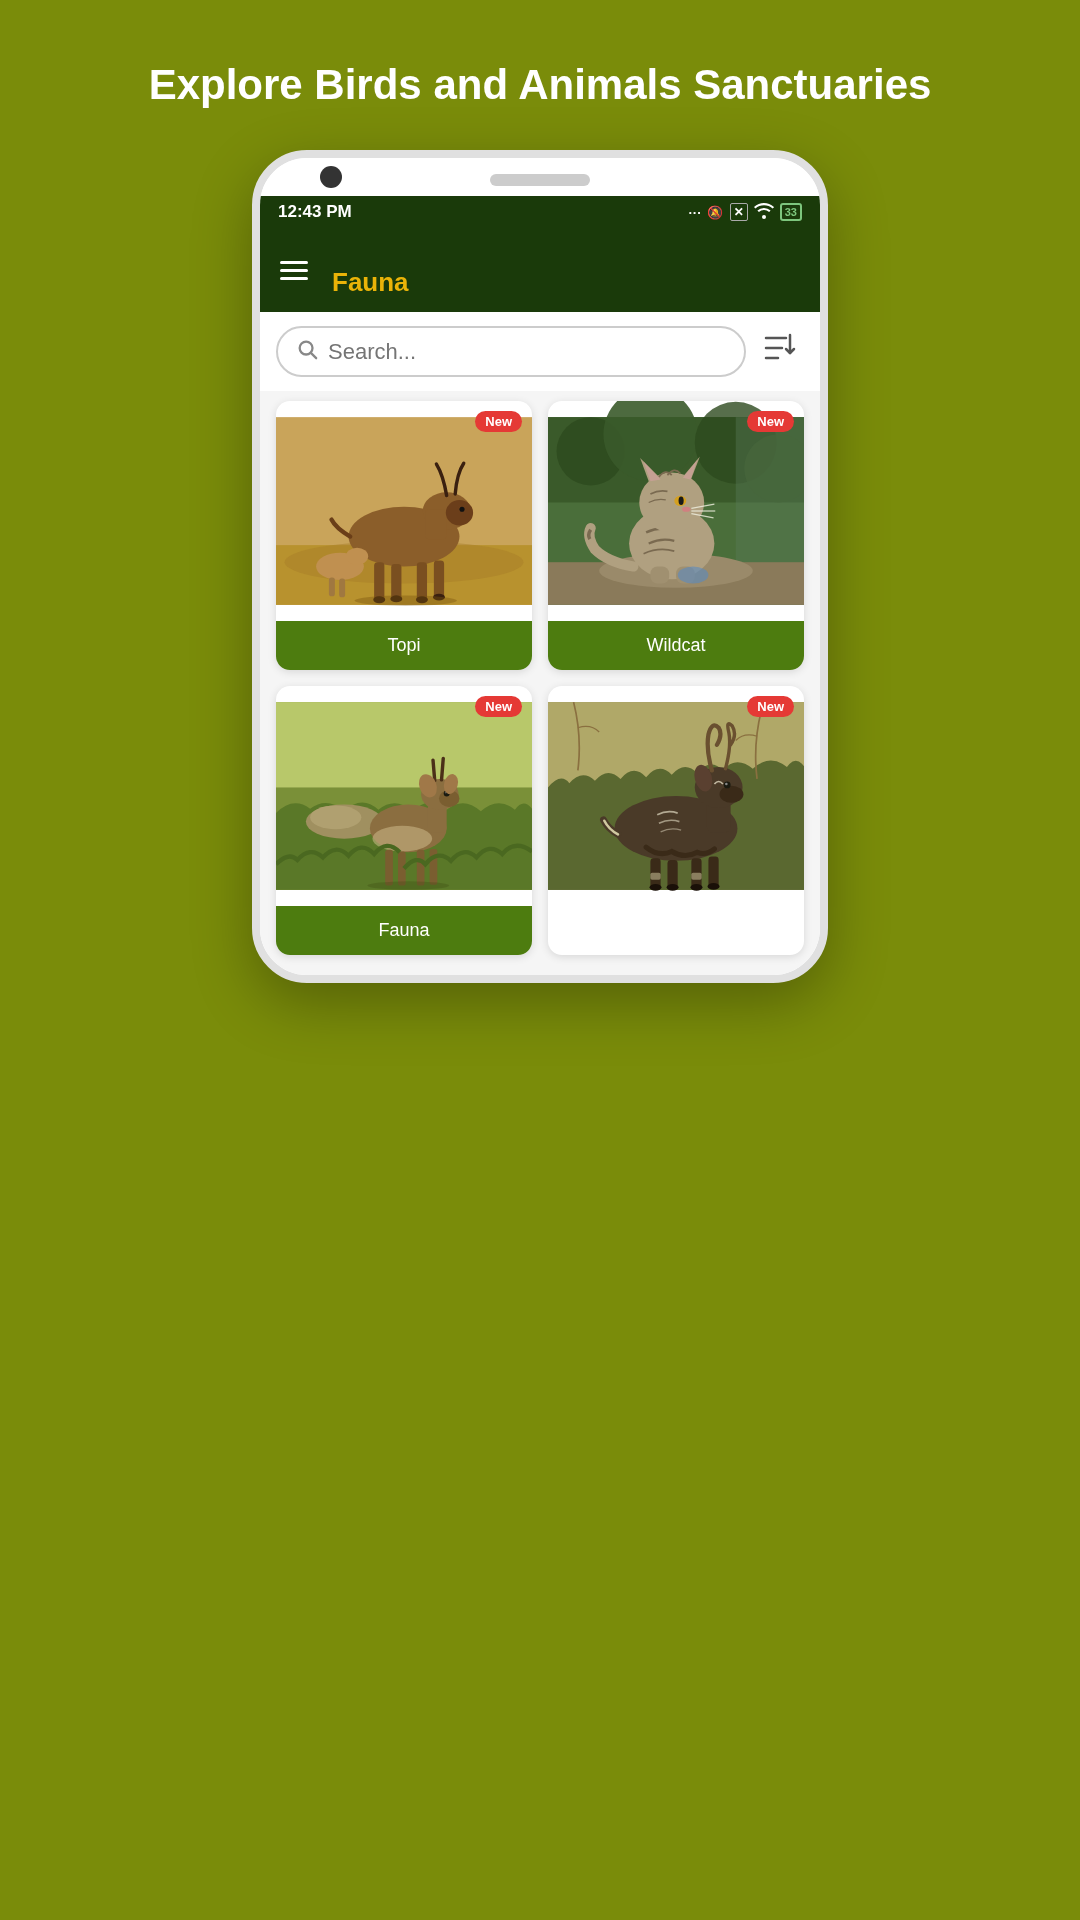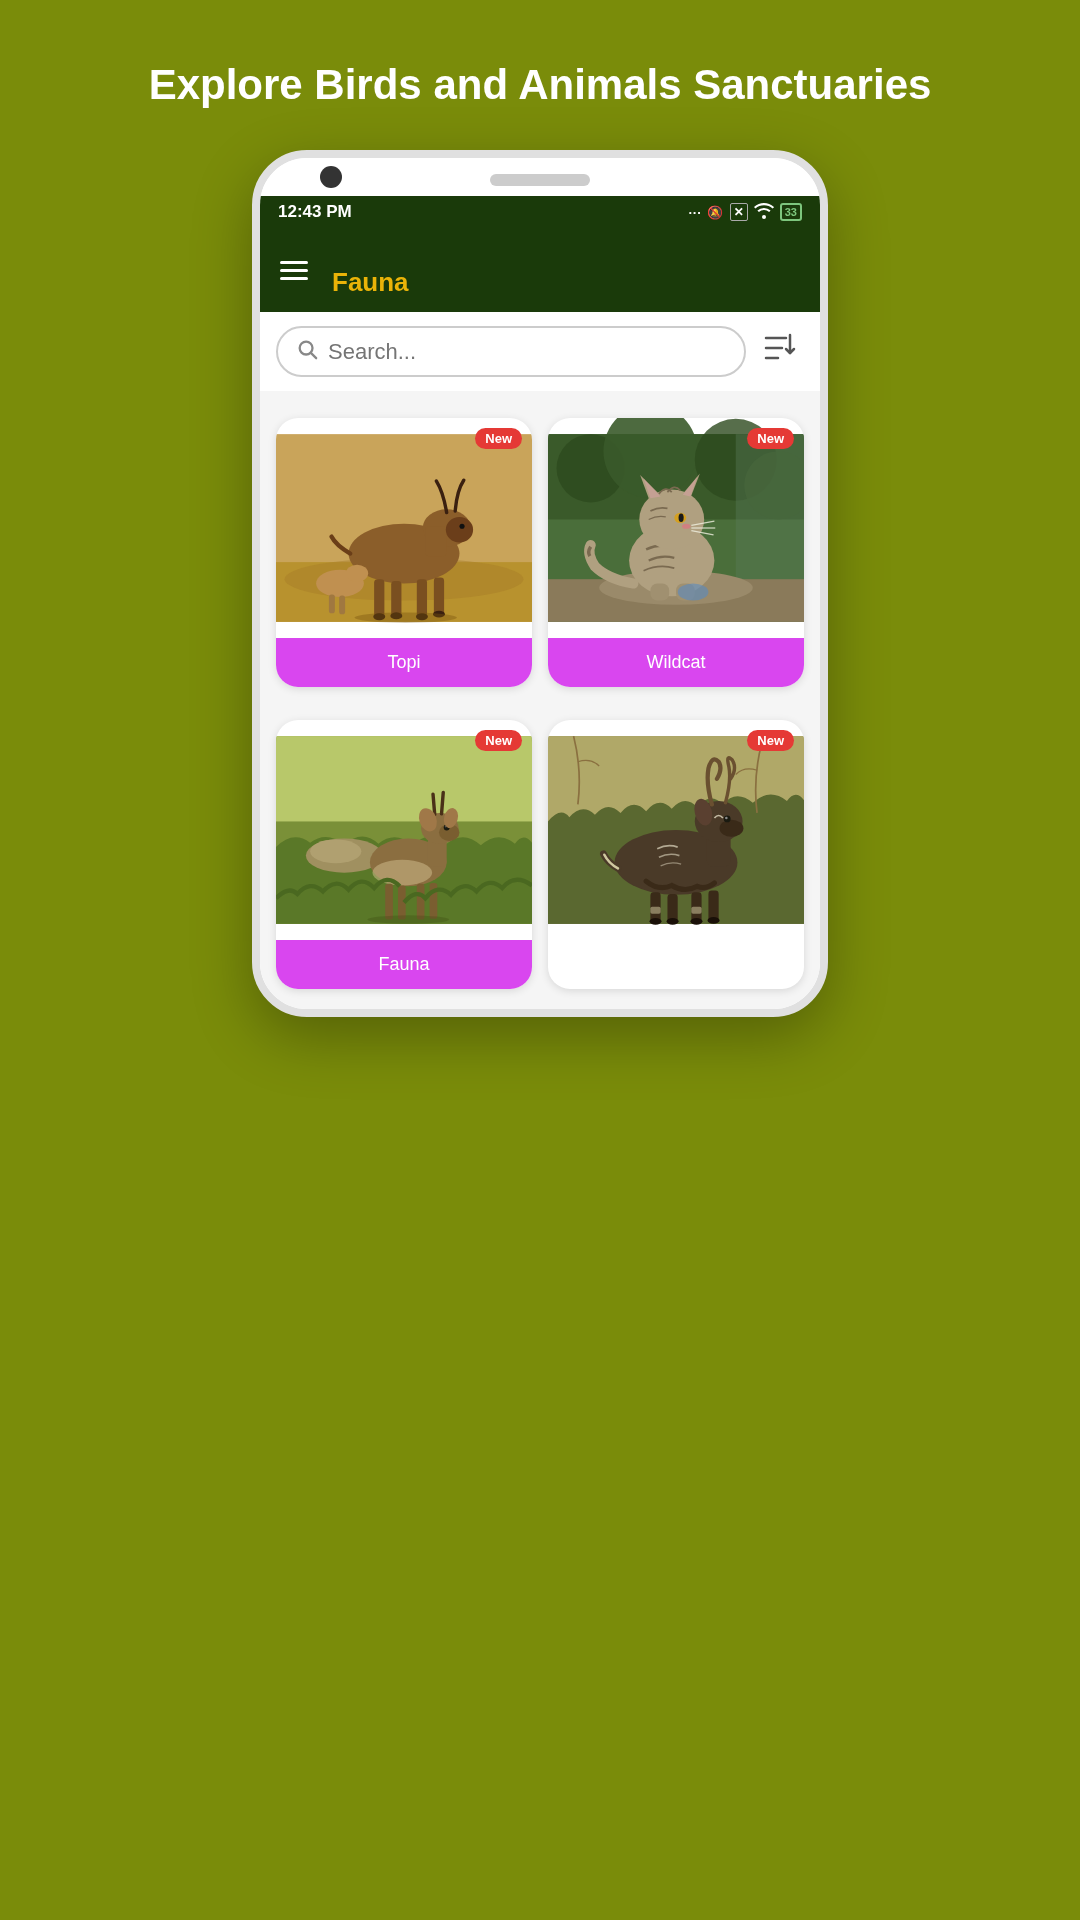--- a/index.html
+++ b/index.html
@@ -168,26 +168,25 @@
     .animal-grid {
       display: grid;
       grid-template-columns: 1fr 1fr;
       gap: 16px;
       padding: 10px 16px 20px;
       background: #f5f5f5;
     }
 
     .animal-card {
       background: white;
-      border-radius: 22px;
+      border-radius: 14px;
       overflow: hidden;
       box-shadow: 0 2px 8px rgba(0,0,0,0.12);
       position: relative;
       cursor: pointer;
-      margin-top: 17px;
     }
 
     .card-img-wrapper {
       width: 100%;
       height: 220px;
       overflow: hidden;
       position: relative;
     }
 
     
@@ -203,21 +202,21 @@
       background: #e53935;
       color: white;
       font-size: 13px;
       font-weight: bold;
       padding: 3px 10px;
       border-radius: 12px;
       z-index: 2;
     }
 
     .card-label {
-      background: #d946ef;
+      background: #4d7c0f;
       color: white;
       text-align: center;
       padding: 14px 8px;
       font-size: 18px;
     }
   </style>
 </head>
 <body>
 
 <h1 class="page-title">Explore Birds and Animals Sanctuaries</h1>

